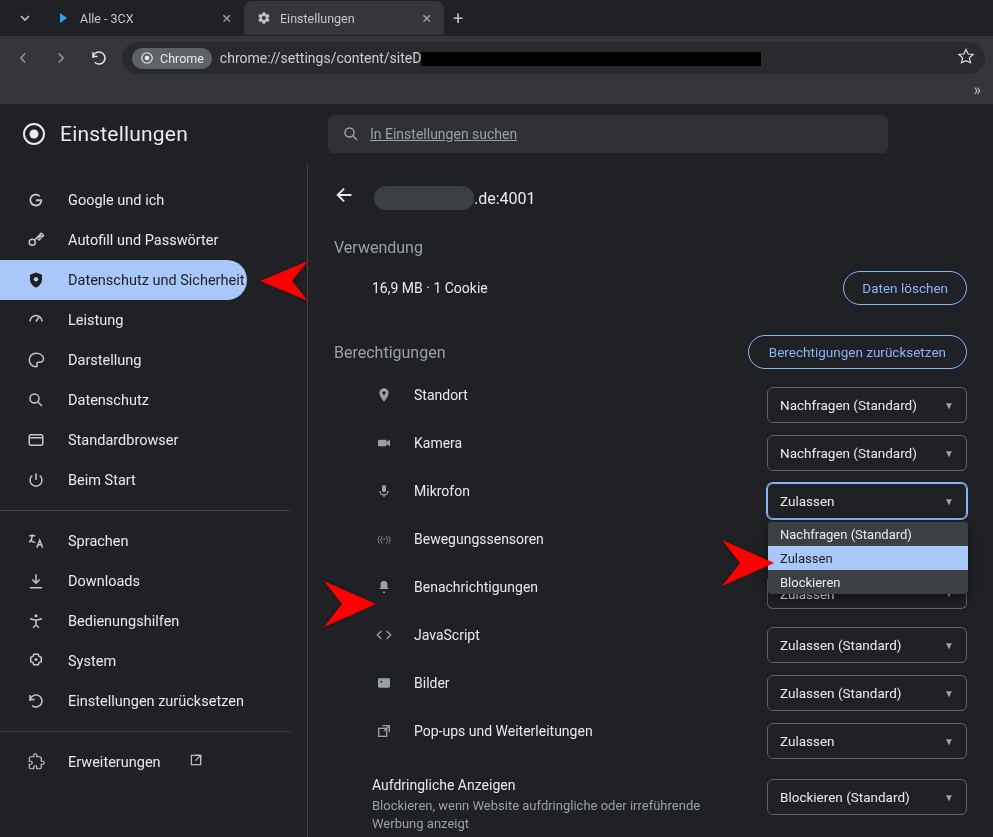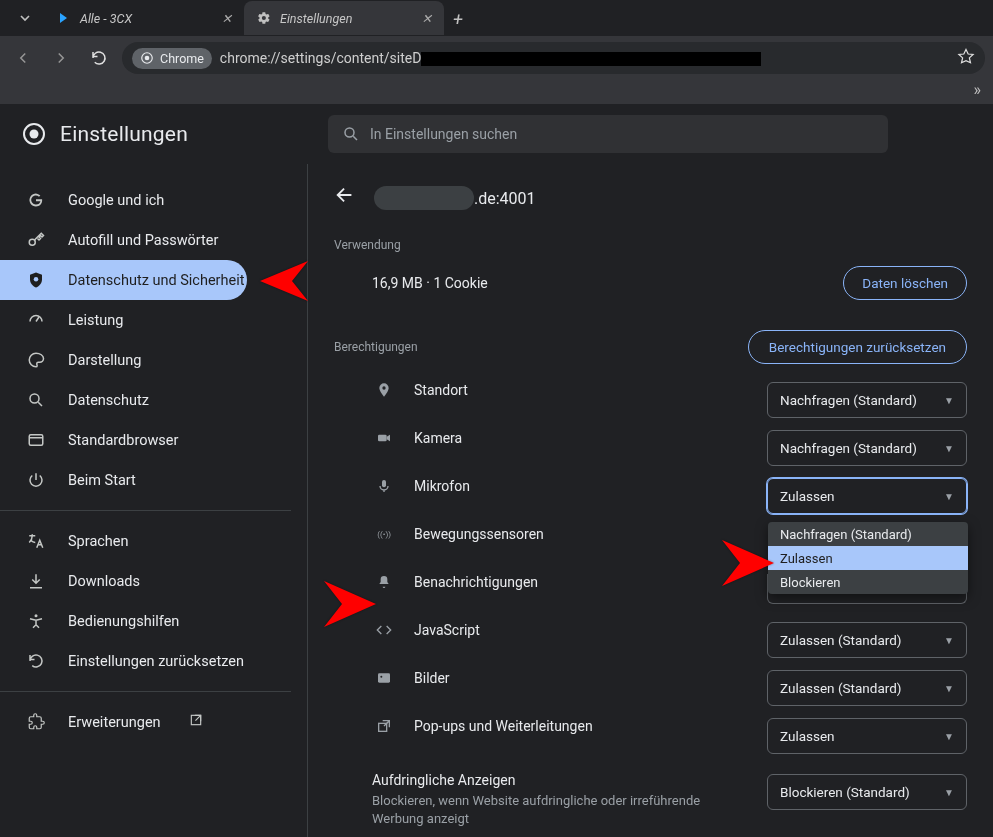--- a/index.html
+++ b/index.html
@@ -1,19 +1,19 @@
 <!DOCTYPE html>
 <html><head>
 <meta charset="utf-8">
 <style>
 * { margin: 0; padding: 0; box-sizing: border-box; font-family: "Segoe UI", Roboto, Arial, sans-serif; }
 body { width: 993px; height: 837px; background: #202124; color: #e8eaed; overflow: hidden; position: relative; }
 
 
-.titlebar { display: flex; height: 36px; background: #202124; align-items: center; font-style: italic; }
+.titlebar { display: flex; height: 36px; background: #202124; align-items: center; }
 .tab-dropdown { width: 38px; height: 28px; margin-left: 6px; display: flex; align-items: center; justify-content: center; color: #c0c0c0; }
 .tab { display: flex; align-items: center; height: 34px; padding: 0 12px; border-radius: 8px 8px 0 0; color: #c7c7c7; font-size: 12.5px; gap: 8px; min-width: 200px; }
 .tab.active { background: #35363a; }
 .tab .favicon { width: 16px; height: 16px; display: flex; align-items: center; justify-content: center; }
 .tab .close { margin-left: auto; color: #aaa; }
 .newtab { width: 28px; height: 28px; display: flex; align-items: center; justify-content: center; color: #c0c0c0; font-size: 18px; }
 
 .toolbar { height: 44px; background: #35363a; display: flex; align-items: center; padding: 0 8px; gap: 8px; }
 .nav-btn { width: 30px; height: 30px; display: flex; align-items: center; justify-content: center; color: #969696; border-radius: 50%; }
 .nav-btn.enabled { color: #e0e0e0; }
@@ -23,41 +23,41 @@
 .url-mask { display: inline-block; width: 340px; height: 14px; background: #000; vertical-align: middle; }
 .star { margin-left: auto; color: #e0e0e0; }
 .overflow-row { height: 24px; background: #35363a; display: flex; justify-content: flex-end; padding-right: 10px; color: #c0c0c0; }
 
 
 .page { display: flex; height: calc(837px - 36px - 44px - 24px); }
 .header-row { position: absolute; top: 104px; left: 0; right: 0; height: 60px; display: flex; align-items: center; }
 .brand { display: flex; align-items: center; gap: 14px; padding-left: 22px; }
 .brand .logo { width: 24px; height: 24px; }
 .brand .title { font-size: 21px; letter-spacing: .2px; }
-.search { margin-left: 140px; flex: 0 0 560px; height: 38px; background: #303134; border-radius: 6px; display: flex; align-items: center; padding: 0 14px; gap: 10px; color: #9aa0a6; font-size: 14px; }
+.search { margin-left: 140px; flex: 0 0 560px; height: 38px; background: #303134; border-radius: 6px; display: flex; align-items: center; padding: 0 14px; gap: 10px; color: #9aa0a6; font-size: 14px; text-decoration: underline; }
 
 .content-below-header { display: flex; width: 100%; height: 100%; padding-top: 60px; }
 
 
 .sidebar { width: 307px; padding-top: 16px; overflow-y: auto; }
 .side-item { display: flex; align-items: center; height: 40px; padding-left: 26px; gap: 22px; color: #e8eaed; font-size: 14.5px; border-radius: 0 20px 20px 0; margin-right: 60px; position: relative; }
 .side-item .icon { width: 20px; display: flex; justify-content: center; color: #c4c7c5; }
 .side-item.selected { background: #a8c7fa; color: #1f1f1f; }
 .side-item.selected .icon { color: #1f1f1f; }
 .side-sep { height: 1px; background: #3c4043; margin: 10px 16px 10px 0; }
 .ext-link { margin-left: 6px; color: #c4c7c5; }
 
 
 .main { flex: 1; border-left: 1px solid #3c4043; padding: 20px 26px 0 26px; overflow: hidden; position: relative; }
 .siteheader { display: flex; align-items: flex-end; gap: 18px; margin-bottom: 28px; }
 .back-arrow { color: #e8eaed; }
 .sitehost { display: flex; align-items: center; gap: 0; font-size: 16px; }
 .host-mask { display: inline-block; width: 100px; height: 24px; background: #3c4043; border-radius: 12px; }
 
-.section-label { color: #9aa0a6; font-size: 12px; margin-bottom: 14px; }
+.section-label { color: #9aa0a6; font-size: 16px; margin-bottom: 14px; }
 .usage-row { display: flex; align-items: center; justify-content: space-between; padding-left: 38px; margin-bottom: 30px; }
 .usage-text { color: #e8eaed; font-size: 14px; }
 .pill-btn { border: 1px solid #8ab4f8; color: #8ab4f8; background: transparent; border-radius: 18px; padding: 8px 18px; font-size: 13.5px; cursor: pointer; }
 .pill-btn.wide { padding: 8px 20px; }
 
 .perm-head { display: flex; align-items: center; justify-content: space-between; margin-bottom: 18px; }
 
 .perm-row { display: flex; align-items: flex-start; padding-left: 38px; height: 48px; }
 .perm-row .picon { width: 24px; color: #9aa0a6; display: flex; justify-content: center; }
 .perm-row .plabel { margin-left: 18px; font-size: 14px; color: #e8eaed; }
@@ -265,20 +265,29 @@
             <span>Downloads</span>
           </div>
           <div class="side-item">
             <span class="icon">
               <svg width="18" height="18" viewBox="0 0 24 24">
                 <circle cx="12" cy="5" r="2" fill="currentColor"></circle>
                 <path d="M4 9l8 2 8-2M12 11v6m-4 4l4-4 4 4" fill="none" stroke="currentColor" stroke-width="2"></path>
               </svg>
             </span>
             <span>Bedienungshilfen</span>
+          </div>
+          <div class="side-item">
+            <span class="icon">
+              <svg width="18" height="18" viewBox="0 0 24 24">
+                <path d="M9 3h6l1 3 3 1v6l-3 1-1 3H9l-1-3-3-1V7l3-1z" fill="none" stroke="currentColor" stroke-width="2"></path>
+                <circle cx="12" cy="10" r="2" fill="currentColor"></circle>
+              </svg>
+            </span>
+            <span>System</span>
           </div>
           <div class="side-item">
             <span class="icon">
               <svg width="18" height="18" viewBox="0 0 24 24">
                 <path d="M4 12a8 8 0 1 1 3 6.2M4 4v6h6" fill="none" stroke="currentColor" stroke-width="2"></path>
               </svg>
             </span>
             <span>Einstellungen zurücksetzen</span>
           </div>
         </div>

